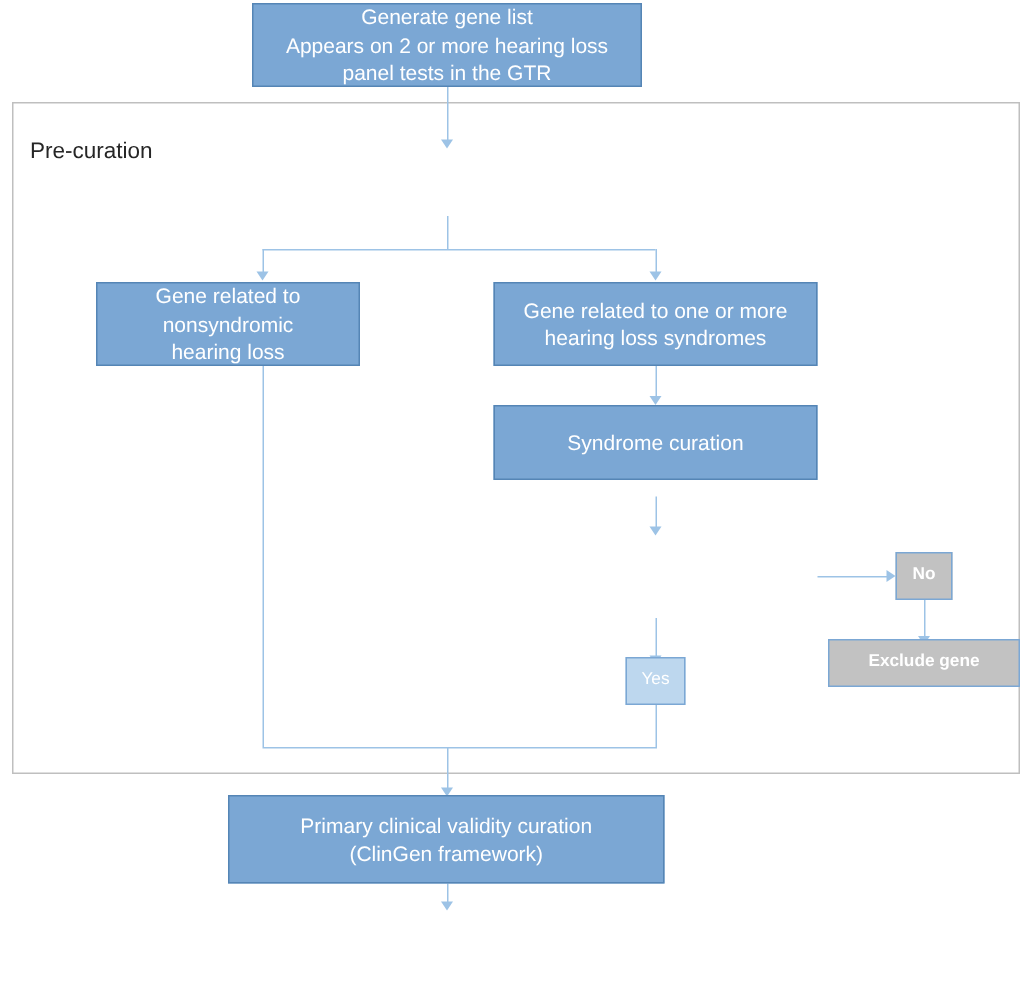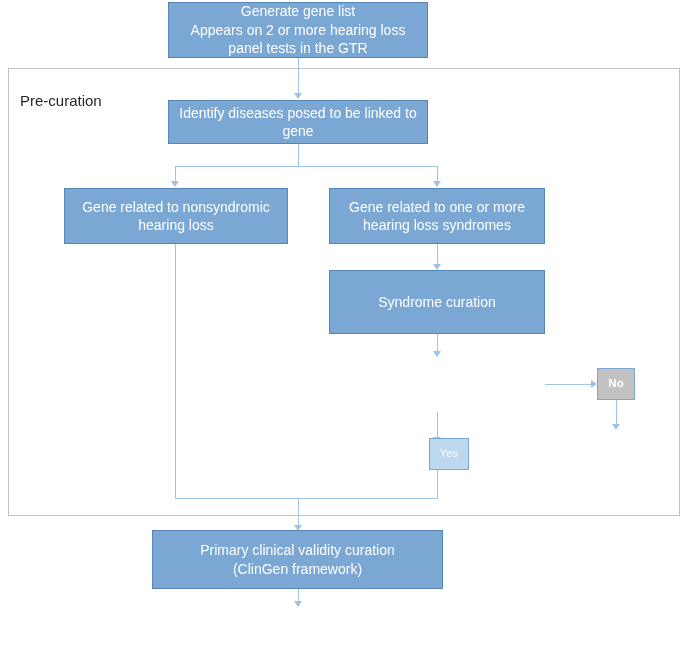--- a/index.html
+++ b/index.html
@@ -33,21 +33,20 @@
     background: #7BA7D4;
     border: 1px solid #5585B5;
     color: #ffffff;
     font-size: 14px;
   }
   .node.lightblue {
     background: #BDD7EE;
     border: 1px solid #7BA7D4;
     color: #ffffff;
     font-size: 11.5px;
-    margin-left: 12px;
   }
   .node.gray {
     background: #C2C2C2;
     border: 1px solid #7BA7D4;
     color: #ffffff;
     font-size: 11.5px;
     font-weight: bold;
   }
   #precuration-group {
     position: absolute;
@@ -134,33 +133,33 @@
   <div class="edge v" style="left:298px; top:498px; height:28px;"></div>
   <div class="arrow down" style="left:294px; top:525px;"></div>
 
   <div class="edge v" style="left:298px; top:589px; height:14px;"></div>
   <div class="arrow down" style="left:294px; top:601px;"></div>
 
   <div class="node blue" style="left:168px; top:2px; width:260px; height:56px;">Generate gene list
 Appears on 2 or more hearing loss
 panel tests in the GTR</div>
 
-  <div class="node blue" style="left:168px; top:100px; width:260px; height:44px;">Identify diseases posed to be linked to gene</div>
 
-  <div class="node blue" style="left:64px; top:188px; width:224px; height:56px;">Gene related to nonsyndromic
+  <div class="node blue" style="left:64px; top:188px; width:176px; height:56px;">Gene related to nonsyndromic
 hearing loss</div>
 
   <div class="node blue" style="left:329px; top:188px; width:216px; height:56px;">Gene related to one or more
 hearing loss syndromes</div>
 
-  <div class="node blue" style="left:329px; top:270px; width:216px; height:64px;">Syndrome curation</div>
+  <div class="node blue" style="left:329px; top:270px; width:216px; height:50px;">Syndrome curation</div>
 
 
   <div class="node lightblue" style="left:417px; top:438px; width:40px; height:32px;">Yes</div>
 
   <div class="node gray" style="left:597px; top:368px; width:38px; height:32px;">No</div>
 
+  <div class="node gray" style="left:552px; top:426px; width:128px; height:32px;">Exclude gene</div>
 
   <div class="node blue" style="left:152px; top:530px; width:291px; height:59px;">Primary clinical validity curation
 (ClinGen framework)</div>
 
 
 </div>
 
 </body></html>

